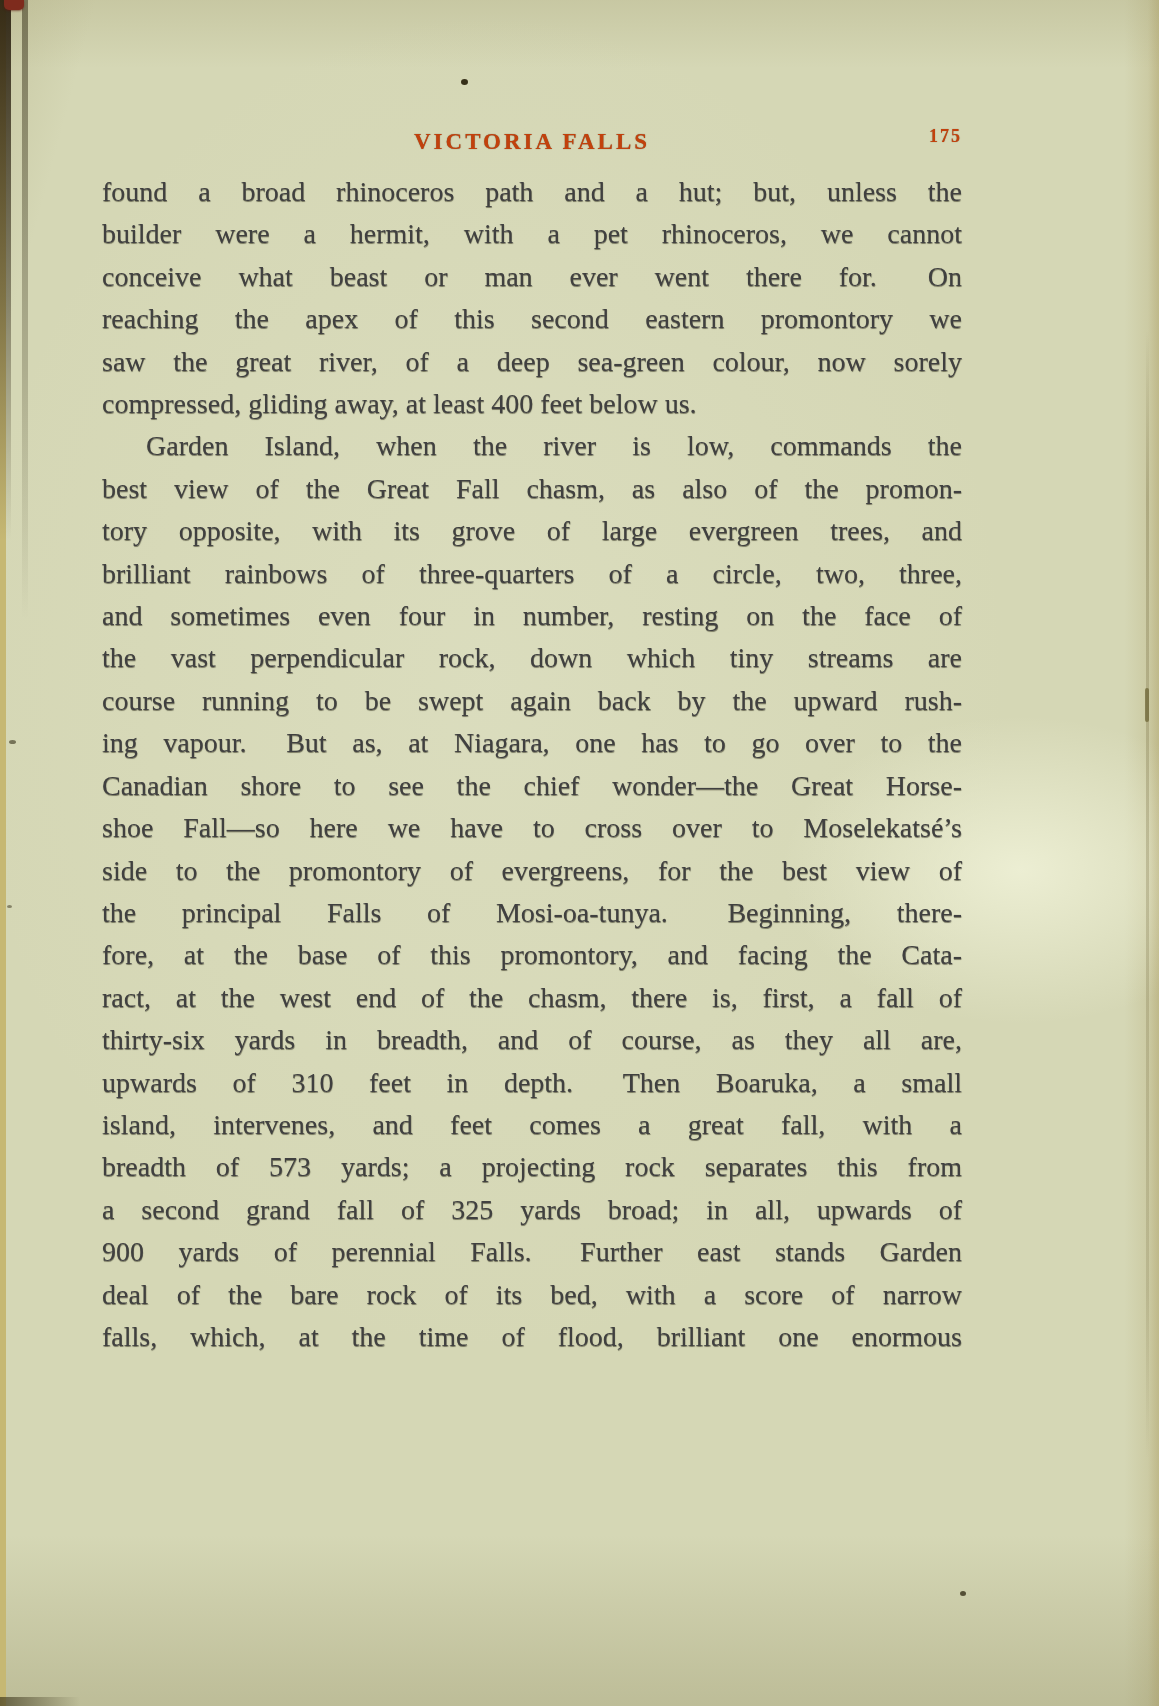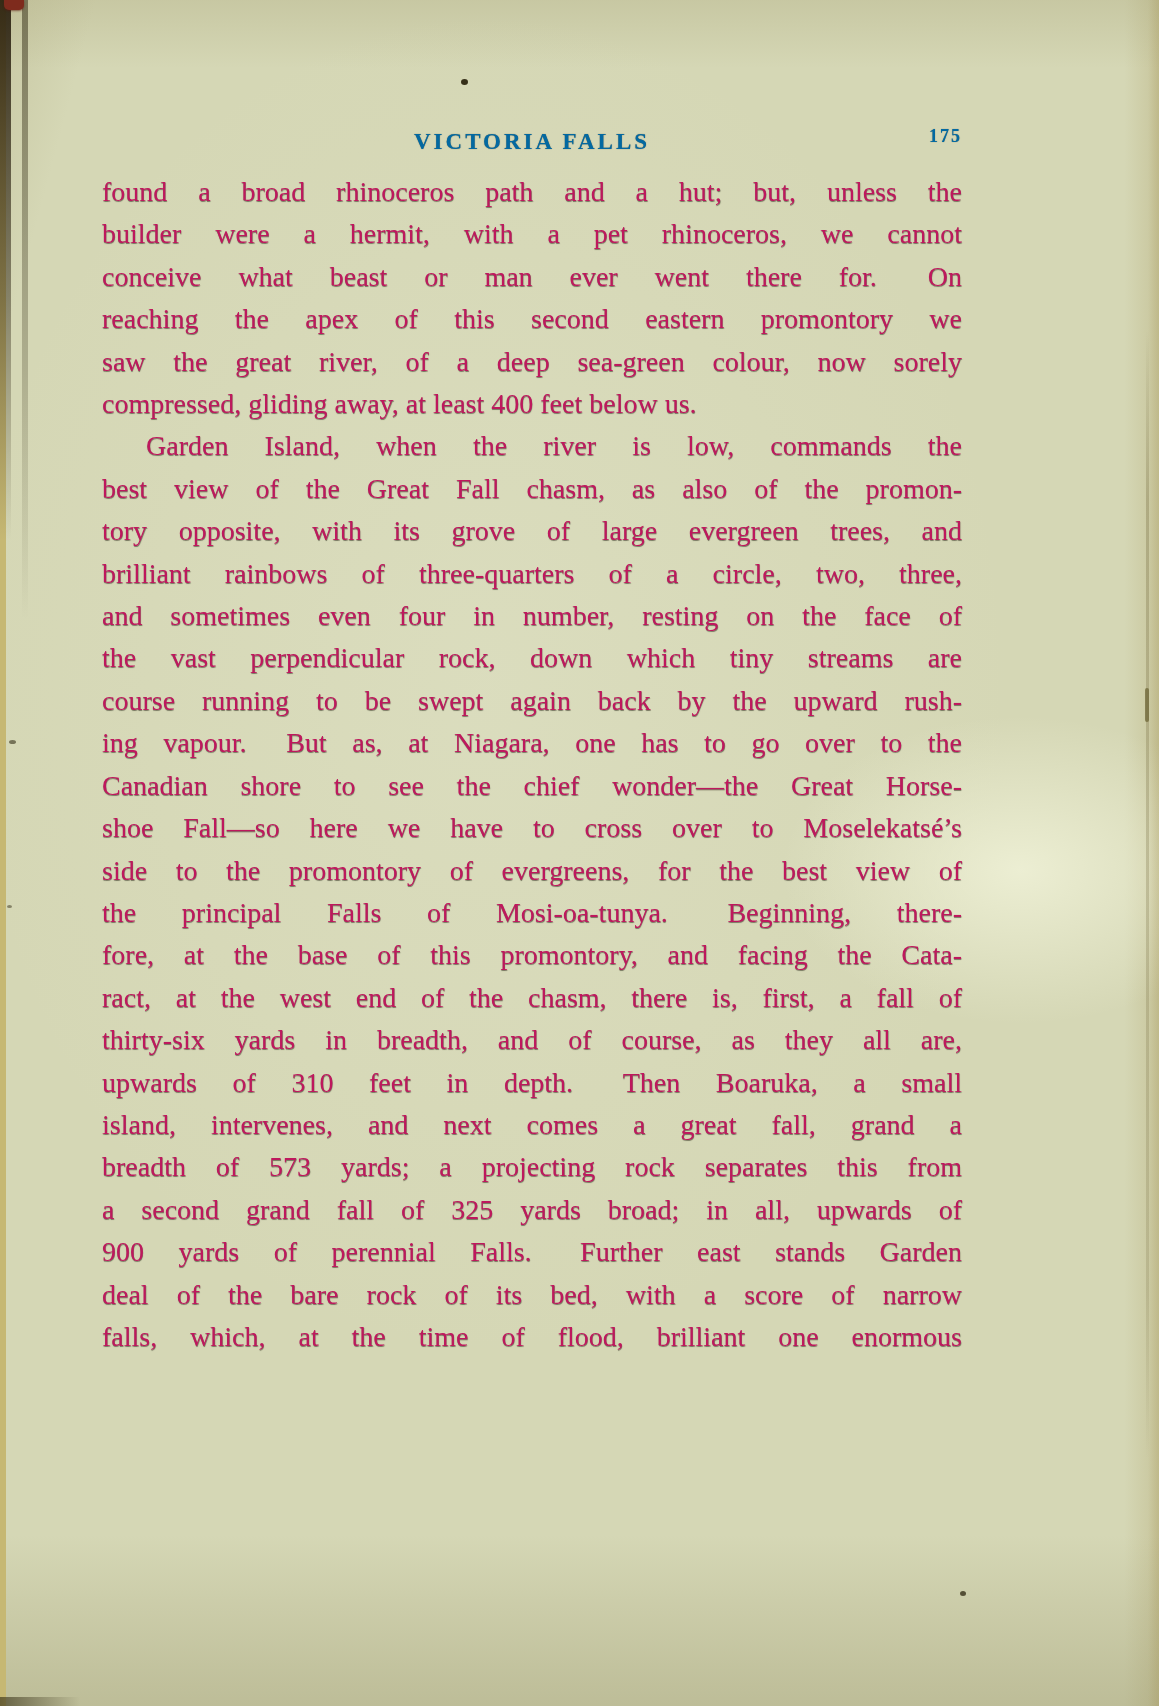--- a/index.html
+++ b/index.html
@@ -38,35 +38,35 @@
   .edge-bottom-fleck{position:absolute;left:0;bottom:0;width:80px;height:9px;
     background:linear-gradient(to right, rgba(55,48,22,.65), rgba(55,48,22,0));}
   
   .speck{position:absolute;background:#363019;border-radius:50%;}
   .speck.s1{left:461px;top:79px;width:7px;height:6px;}
   .speck.s2{left:960px;top:1591px;width:6px;height:5px;opacity:.8;}
   .speck.s3{left:9px;top:740px;width:7px;height:4px;opacity:.6;}
   .speck.s4{left:7px;top:905px;width:5px;height:3px;opacity:.5;}
 
   
-  .header{position:absolute;left:102px;top:126px;width:860px;height:36px;color:#0369a1;}
+  .header{position:absolute;left:102px;top:126px;width:860px;height:36px;color:#c2410c;}
   .header-title{
     position:absolute;left:0;right:0;top:3px;text-align:center;
     font-size:23px;font-weight:bold;letter-spacing:3px;
     text-shadow:0 0 1px rgba(25,22,10,.55);
   }
   .page-number{
     position:absolute;right:0;top:0;font-size:18px;letter-spacing:2px;font-weight:bold;
     text-shadow:0 0 1px rgba(25,22,10,.45);
   }
 
   
   .textblock{
     position:absolute;left:102px;top:171px;width:860px;
-    font-size:28px;line-height:42.4px;color:#be185d;
+    font-size:28px;line-height:42.4px;color:#404040;
     text-shadow:0.3px 0.5px 0.7px rgba(28,25,12,.5);
   }
   .line{text-align:justify;text-align-last:justify;}
   .line.line-end{text-align-last:left;}      
   .line.line-indent{text-indent:44px;}       
 </style>
 </head>
 <body>
 
 <div class="page-surface"></div>
@@ -109,20 +109,20 @@
     <div class="line">course running to be swept again back by the upward rush-</div>
     <div class="line">ing vapour.  But as, at Niagara, one has to go over to the</div>
     <div class="line">Canadian shore to see the chief wonder—the Great Horse-</div>
     <div class="line">shoe Fall—so here we have to cross over to Moselekatsé’s</div>
     <div class="line">side to the promontory of evergreens, for the best view of</div>
     <div class="line">the principal Falls of Mosi-oa-tunya.  Beginning, there-</div>
     <div class="line">fore, at the base of this promontory, and facing the Cata-</div>
     <div class="line">ract, at the west end of the chasm, there is, first, a fall of</div>
     <div class="line">thirty-six yards in breadth, and of course, as they all are,</div>
     <div class="line">upwards of 310 feet in depth.  Then Boaruka, a small</div>
-    <div class="line">island, intervenes, and next comes a great fall, grand a</div>
+    <div class="line">island, intervenes, and feet comes a great fall, with a</div>
     <div class="line">breadth of 573 yards; a projecting rock separates this from</div>
     <div class="line">a second grand fall of 325 yards broad; in all, upwards of</div>
     <div class="line">900 yards of perennial Falls.  Further east stands Garden</div>
     <div class="line">deal of the bare rock of its bed, with a score of narrow</div>
     <div class="line">falls, which, at the time of flood, brilliant one enormous</div>
   </div>
 </div>
 
 </body></html>

